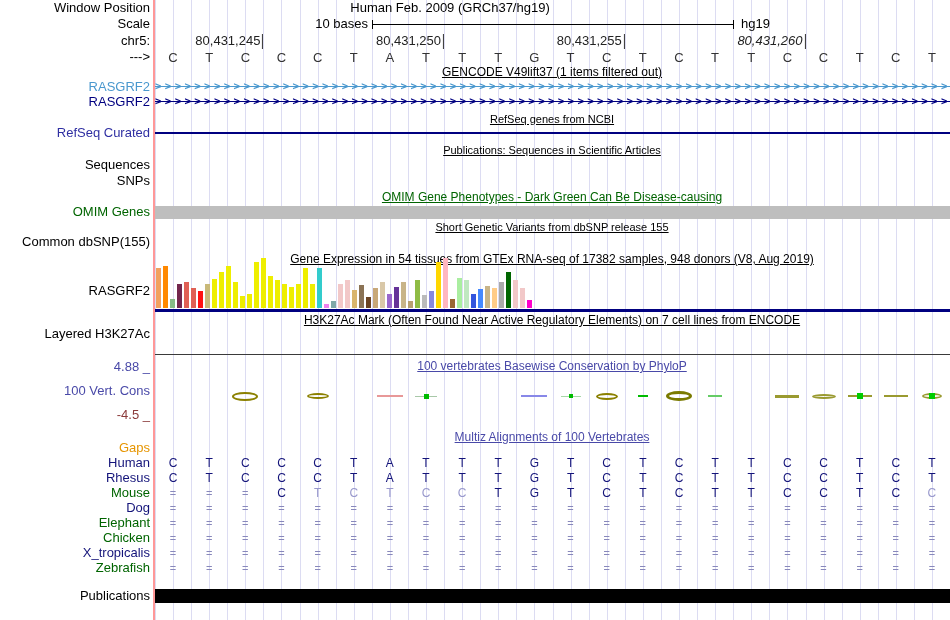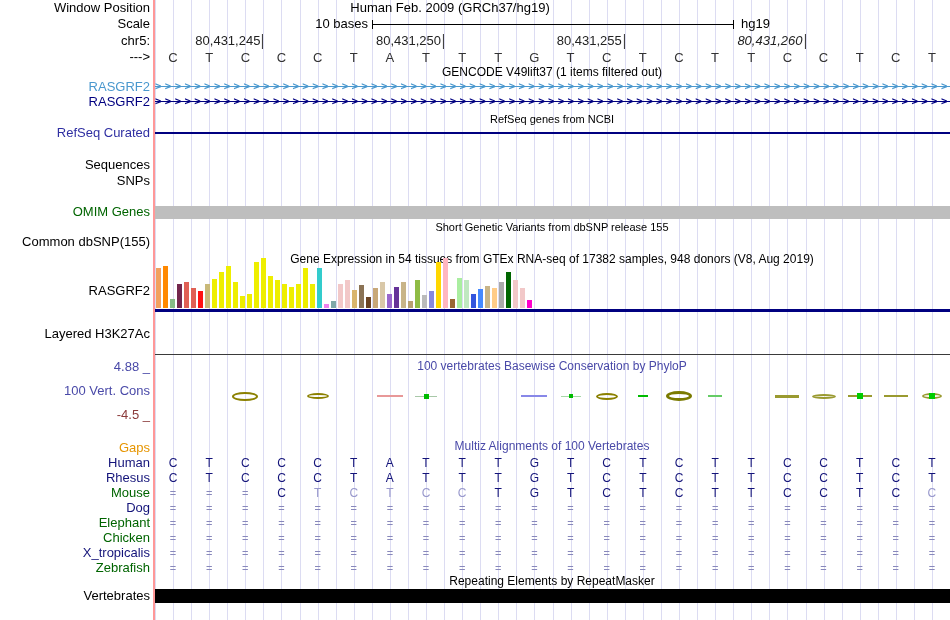--- a/index.html
+++ b/index.html
@@ -3,21 +3,21 @@
 <meta charset="utf-8">
 <style>
   html,body{margin:0;padding:0;background:#fff;}
   #page{position:relative;width:950px;height:620px;overflow:hidden;background:#fff;
         font-family:"Liberation Sans",sans-serif;color:#000;}
   
   #grid{position:absolute;left:155px;top:0;width:795px;height:620px;
         background:repeating-linear-gradient(90deg,#dcdcf2 0px,#dcdcf2 1px,transparent 1px,transparent 18.07px);}
   #sep{position:absolute;left:153px;top:0;width:2px;height:620px;background:#ff9898;}
   .llabel{position:absolute;right:800px;font-size:13px;line-height:14px;white-space:nowrap;text-align:right;}
-  .ctitle{position:absolute;left:552px;transform:translateX(-50%);white-space:nowrap;font-size:12px;line-height:13px;}
+  .ctitle{position:absolute;left:552px;transform:translateX(-50%);white-space:nowrap;font-size:12px;line-height:13px;text-decoration:underline;}
   .ctitle.small{font-size:11px;}
   .toptitle{position:absolute;transform:translateX(-50%);white-space:nowrap;font-size:13px;line-height:14px;top:1px;}
   .tick{position:absolute;top:34px;transform:translateX(-100%);font-size:13px;line-height:13px;
         border-right:1px solid #333;padding-right:2px;height:15px;color:#222;white-space:nowrap;}
   .seqbase{position:absolute;top:51px;text-align:center;font-size:13px;line-height:13px;color:#333;}
   #scalebar{position:absolute;left:372px;top:20px;width:360px;height:9px;
             border-left:1px solid #000;border-right:1px solid #000;}
   #scalebar:after{content:"";position:absolute;left:0;right:0;top:4px;border-top:1px solid #000;}
   #scaleval{position:absolute;right:582px;top:17px;font-size:13px;line-height:14px;}
   #hg19{position:absolute;left:741px;top:17px;font-size:13px;line-height:14px;}
@@ -45,37 +45,39 @@
   <div class="llabel" style="top:17px">Scale</div>
   <div id="scaleval">10 bases</div>
   <div id="scalebar"></div>
   <div id="hg19">hg19</div>
 
   <div class="llabel" style="top:34px">chr5:</div>
   <div class="llabel" style="top:50px">---&gt;</div>
 
   <div class="ctitle" style="top:66px">GENCODE V49lift37 (1 items filtered out)</div>
   <div class="ctitle small" style="top:113px">RefSeq genes from NCBI</div>
+  <div class="ctitle small" style="top:144px">Publications: Sequences in Scientific Articles</div>
+  <div class="ctitle" style="top:191px;color:#006400">OMIM Gene Phenotypes - Dark Green Can Be Disease-causing</div>
   <div class="ctitle small" style="top:221px">Short Genetic Variants from dbSNP release 155</div>
   <div class="ctitle" style="top:253px">Gene Expression in 54 tissues from GTEx RNA-seq of 17382 samples, 948 donors (V8, Aug 2019)</div>
+  <div class="ctitle" style="top:314px">H3K27Ac Mark (Often Found Near Active Regulatory Elements) on 7 cell lines from ENCODE</div>
   <div class="ctitle" style="top:360px;color:#4949a8">100 vertebrates Basewise Conservation by PhyloP</div>
-  <div class="ctitle" style="top:440px;color:#4949a8">Multiz Alignments of 100 Vertebrates</div>
-  <div class="ctitle" style="top:575px">Repeating Elements by RepeatMasker</div>
+  <div class="ctitle" style="top:431px;color:#4949a8">Multiz Alignments of 100 Vertebrates</div>
 
   <div class="llabel" style="top:126px;color:#2f2fa2">RefSeq Curated</div>
   <div class="llabel" style="top:158px">Sequences</div>
   <div class="llabel" style="top:174px">SNPs</div>
   <div class="llabel" style="top:205px;color:#006400">OMIM Genes</div>
   <div class="llabel" style="top:235px">Common dbSNP(155)</div>
   <div class="llabel" style="top:284px">RASGRF2</div>
   <div class="llabel" style="top:327px">Layered H3K27Ac</div>
   <div class="llabel" style="top:360px;color:#4949a8">4.88 _</div>
   <div class="llabel" style="top:384px;color:#4949a8">100 Vert. Cons</div>
   <div class="llabel" style="top:408px;color:#8b3a3a">-4.5 _</div>
-  <div class="llabel" style="top:589px">Vertebrates</div>
+  <div class="llabel" style="top:589px">Publications</div>
 
   <div class="hline" style="top:132px;height:2px;background:#000080"></div>
   <div class="hline" style="top:206px;height:13px;background:#bebebe"></div>
   <div class="hline" style="top:309px;height:3px;background:#000080"></div>
   <div class="hline" style="top:354px;height:1px;background:#3a3a3a"></div>
   <div class="hline" style="top:589px;height:14px;background:#000000"></div>
 <div class="tick" style="left: 263.409px;">80,431,245</div>
     <div class="tick" style="left: 444.091px; text-align: right;">80,431,250</div>
     <div class="tick" style="left: 624.773px;">80,431,255</div>
     <div class="tick" style="left: 805.455px; font-style: italic;">80,431,260</div>

